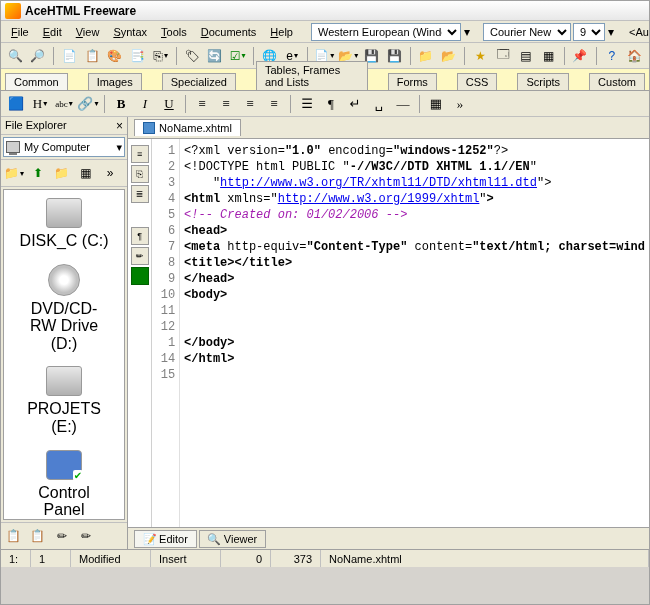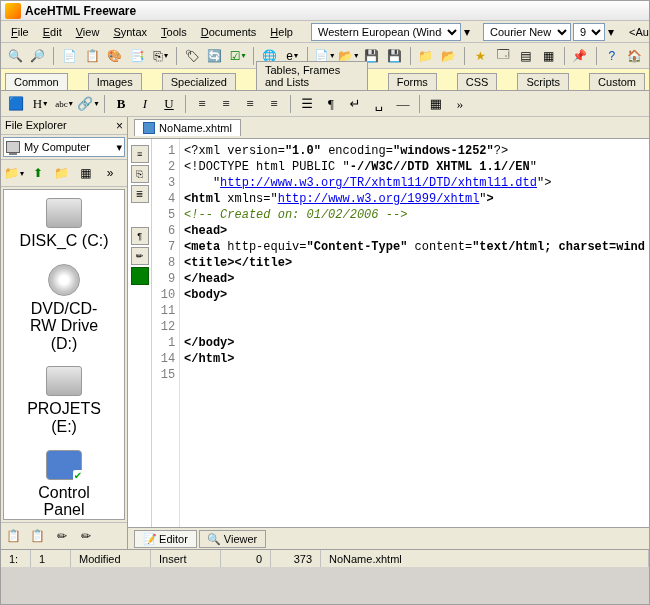--- a/index.html
+++ b/index.html
@@ -39,21 +39,21 @@
   .editor-area { flex: 1; display: flex; flex-direction: column; background: white; }
   .doc-tabs { height: 22px; background: #ece9d8; display: flex; align-items: center; border-bottom: 1px solid #a0a0a0; padding-left: 6px; }
   .doc-tab { display: flex; align-items: center; gap: 4px; padding: 2px 8px; border: 1px solid #a0a0a0; border-bottom: none; background: white; font-size: 11px; cursor: default; }
   .doc-tab .dicon { width: 12px; height: 12px; background: #4f8fcf; border: 1px solid #2060a0; }
   .code-area { flex: 1; display: flex; overflow: hidden; font-size: 12px; }
   .gutter { width: 24px; background: white; border-right: 1px solid #d0d0d0; padding: 4px 0; }
   .gutter .gbtn { width: 18px; height: 18px; margin: 2px auto; border: 1px solid #999; background: #ece9d8; display: flex; align-items: center; justify-content: center; font-size: 9px; cursor: default; }
   .line-numbers { width: 28px; background: white; border-right: 1px solid #e0e0e0; padding: 4px 4px 4px 0; text-align: right; font-family: "Courier New", monospace; font-size: 12px; color: #808080; line-height: 16px; }
   .code { flex: 1; padding: 4px; font-family: "Courier New", monospace; font-size: 12px; line-height: 16px; white-space: pre; overflow: auto; }
   .code .url { color: #0000ee; text-decoration: underline; }
-  .code .comment { color: #4d7c0f; font-style: italic; margin-top: 10px; }
+  .code .comment { color: #a21caf; font-style: italic; margin-top: 10px; }
   .bottom-tabs { height: 22px; background: #ece9d8; display: flex; align-items: center; border-top: 1px solid #a0a0a0; padding-left: 6px; gap: 2px; }
   .bottom-tab { display: flex; align-items: center; gap: 4px; padding: 2px 8px; border: 1px solid #a0a0a0; background: #ece9d8; font-size: 11px; cursor: default; }
   .bottom-tab.active { background: #f5f5f0; }
   .bottom-tab .bicon { width: 12px; height: 12px; }
   .statusbar { height: 18px; background: #ece9d8; border-top: 1px solid #a0a0a0; display: flex; align-items: center; font-size: 11px; }
   .status-cell { padding: 0 8px; border-right: 1px solid #c0c0c0; height: 100%; display: flex; align-items: center; }
   .dd-arrow { font-size: 8px; margin-left: 1px; }
   .computer-icon { width: 14px; height: 12px; background: #d0d0d0; border: 1px solid #606060; position: relative; }
   .computer-icon::after { content: ""; position: absolute; bottom: -3px; left: 2px; width: 8px; height: 2px; background: #808080; }
 </style>

